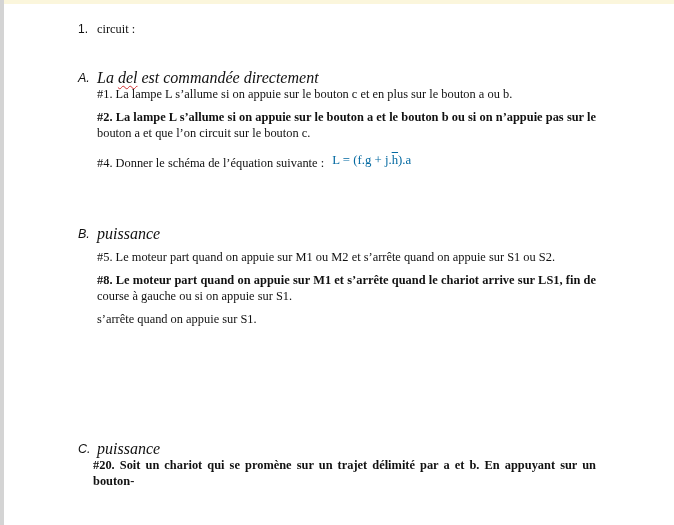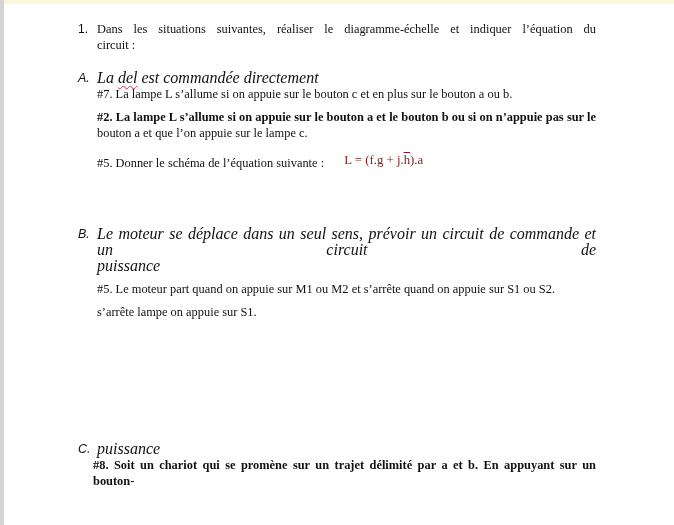--- a/index.html
+++ b/index.html
@@ -33,70 +33,72 @@
       font-family: "Liberation Sans", sans-serif; font-style: italic; font-size: 12.5px;
     }
     .section .heading {
       margin-left: 19px; font-style: italic; font-size: 16px; line-height: 16px;
     }
     .heading .l1 { display: block; text-align: justify; text-align-last: justify; }
     .para { margin-left: 19px; line-height: 16px; }
     .para.just .l1 { display: block; text-align: justify; text-align-last: justify; font-weight: bold; }
     .gap { margin-top: 7px; }
     .squiggle { text-decoration: underline wavy #d03030; text-decoration-thickness: 1px; text-underline-offset: 2px; }
-    .eq { font-size: 12.8px; color: #7f1d1d; margin-left: 17px; position: relative; top: -3px; }
+    .eq { font-size: 12.8px; color: #0369a1; margin-left: 5px; position: relative; top: -3px; }
     .overline { text-decoration: overline; }
   </style>
 </head>
 <body>
 
 <div class="top-strip"></div>
 <div class="left-border"></div>
 
 <div class="page">
 
   <div class="item1">
     <span class="num">1.</span>
     <div class="txt">
-      <span class="l1">Dans les situations suivantes, réaliser le diagramme-échelle et indiquer l’équation du</span>
       <span>circuit :</span>
     </div>
   </div>
 
   <div class="section" style="top:70px;">
     <span class="letter">A.</span>
     <div class="heading">
       <span>La </span><span class="squiggle">del</span><span> est commandée directement</span>
     </div>
-    <div class="para">#7. La lampe L s’allume si on appuie sur le bouton c et en plus sur le bouton a ou b.</div>
+    <div class="para">#1. La lampe L s’allume si on appuie sur le bouton c et en plus sur le bouton a ou b.</div>
     <div class="para just gap">
       <span class="l1">#2. La lampe L s’allume si on appuie sur le bouton a et le bouton b ou si on n’appuie pas sur le</span>
-      <span>bouton a et que l’on appuie sur le lampe c.</span>
+      <span>bouton a et que l’on circuit sur le bouton c.</span>
     </div>
     <div class="para" style="margin-top:14px;">
-      <span>#5. Donner le schéma de l’équation suivante :</span>
+      <span>#4. Donner le schéma de l’équation suivante :</span>
       <span class="eq"><span>L = (f.g + j.</span><span class="overline">h</span><span>).a</span></span>
     </div>
   </div>
 
   <div class="section" style="top:226px;">
     <span class="letter">B.</span>
     <div class="heading">
-      <span class="l1">Le moteur se déplace dans un seul sens, prévoir un circuit de commande et un circuit de</span>
       <span>puissance</span>
     </div>
     <div class="para gap">#5. Le moteur part quand on appuie sur M1 ou M2 et s’arrête quand on appuie sur S1 ou S2.</div>
     <div class="para just gap">
-      <span>s’arrête lampe on appuie sur S1.</span>
+      <span class="l1">#8. Le moteur part quand on appuie sur M1 et s’arrête quand le chariot arrive sur LS1, fin de</span>
+      <span>course à gauche ou si on appuie sur S1.</span>
+    </div>
+    <div class="para just gap">
+      <span>s’arrête quand on appuie sur S1.</span>
     </div>
   </div>
 
   <div class="section" style="top:441px;">
     <span class="letter">C.</span>
     <div class="heading">
       <span>puissance</span>
     </div>
     <div class="para just" style="margin-left:15px;">
-      <span class="l1">#8. Soit un chariot qui se promène sur un trajet délimité par a et b. En appuyant sur un bouton-</span>
+      <span class="l1">#20. Soit un chariot qui se promène sur un trajet délimité par a et b. En appuyant sur un bouton-</span>
     </div>
   </div>
 
 </div>
 
 </body></html>

